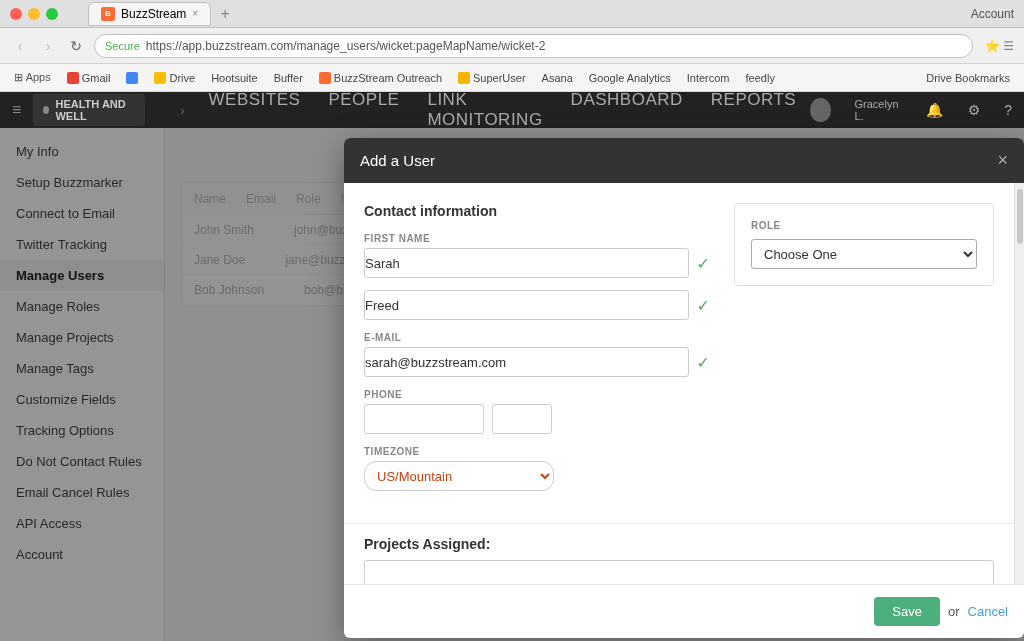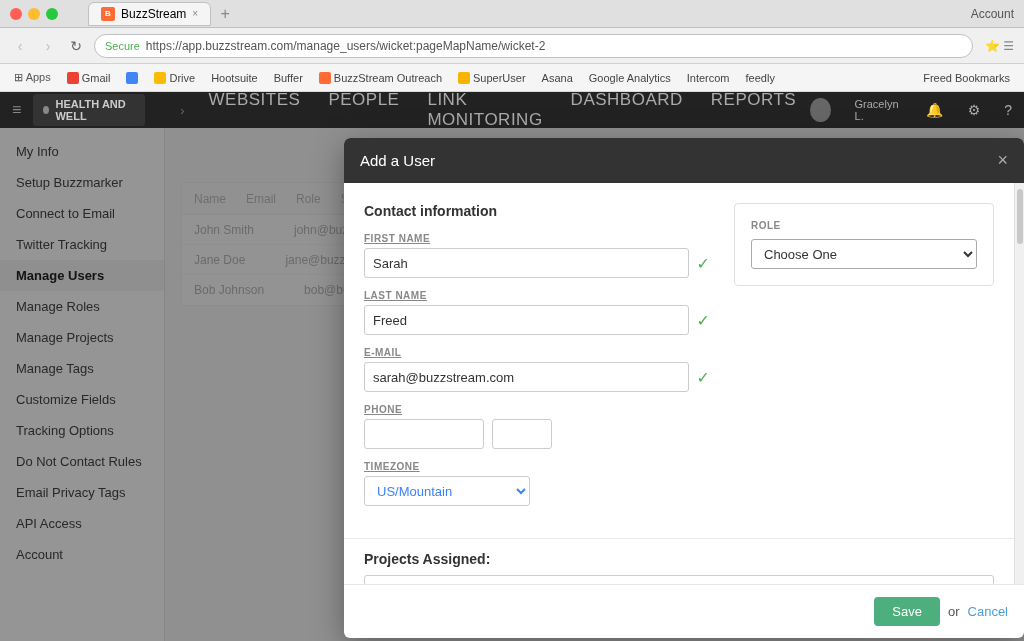--- a/index.html
+++ b/index.html
@@ -62,30 +62,30 @@
     .modal-title { font-size: 15px; font-weight: 500; }
     .modal-close { color: #aaa; font-size: 18px; cursor: pointer; background: none; border: none; }
     .modal-body { padding: 20px; display: flex; gap: 24px; flex: 1; overflow-y: auto; }
     .modal-left { flex: 1; }
     .modal-right { width: 260px; }
     .modal-footer { padding: 12px 16px; border-top: 1px solid #e8e8e8; display: flex; align-items: center; justify-content: flex-end; gap: 8px; }
 
     
     .section-title { font-size: 14px; font-weight: 600; color: #333; margin-bottom: 14px; }
     .form-group { margin-bottom: 12px; }
-    .form-label { font-size: 10px; font-weight: 600; color: #888; text-transform: uppercase; letter-spacing: 0.5px; margin-bottom: 4px; display: block; text-decoration: underline; }
+    .form-label { font-size: 10px; font-weight: 600; color: #888; text-transform: uppercase; letter-spacing: 0.5px; margin-bottom: 4px; display: block; }
     .form-row { display: flex; align-items: center; gap: 8px; }
-    .form-input { height: 30px; border: 1px solid #ccc; border-radius: 3px; padding: 0 8px; font-size: 13px; color: #333; width: 100%; }
+    .form-input { height: 30px; border: 1px solid #ccc; border-radius: 3px; padding: 0 0; font-size: 13px; color: #333; width: 100%; }
     .check-icon { color: #4caf50; font-size: 16px; flex-shrink: 0; }
     .phone-row { display: flex; gap: 8px; }
     .phone-input { width: 120px; height: 30px; border: 1px solid #ccc; border-radius: 3px; padding: 0 8px; font-size: 13px; }
     .phone-ext { width: 60px; height: 30px; border: 1px solid #ccc; border-radius: 3px; padding: 0 8px; font-size: 13px; }
 
     
-    .tz-select { height: 30px; border: 1px solid #ccc; border-radius: 3px; padding: 0 8px; font-size: 13px; color: #3b82f6; background: white; width: 166px; appearance: auto; }
+    .tz-select { height: 30px; border: 1px solid #ccc; border-radius: 12px; padding: 0 8px; font-size: 13px; color: #c2410c; background: white; width: 190px; appearance: auto; }
 
     
     .role-box { border: 1px solid #e0e0e0; border-radius: 4px; padding: 16px; }
     .role-label { font-size: 10px; font-weight: 600; color: #888; text-transform: uppercase; letter-spacing: 0.5px; margin-bottom: 8px; display: block; }
     .role-select { height: 30px; border: 1px solid #aaa; border-radius: 3px; padding: 0 8px; font-size: 13px; color: #333; background: white; width: 100%; appearance: auto; }
 
     
     .projects-section { padding: 0 20px 16px; border-top: 1px solid #e8e8e8; }
     .projects-title { font-size: 14px; font-weight: 600; color: #333; margin: 12px 0 8px; }
     .projects-input { height: 30px; border: 1px solid #ccc; border-radius: 3px; padding: 0 8px; font-size: 13px; color: #333; width: 100%; }
@@ -136,21 +136,21 @@
     </span>
   <span class="bm-item"><span style="background:#fbbc04;width:12px;height:12px;border-radius:2px;display:inline-block;"></span> Drive</span>
   <span class="bm-item">Hootsuite</span>
   <span class="bm-item">Buffer</span>
   <span class="bm-item"><span style="background:#ff6b35;width:12px;height:12px;border-radius:2px;display:inline-block;"></span> BuzzStream Outreach</span>
   <span class="bm-item"><span style="background:#f8b400;width:12px;height:12px;border-radius:2px;display:inline-block;"></span> SuperUser</span>
   <span class="bm-item">Asana</span>
   <span class="bm-item">Google Analytics</span>
   <span class="bm-item">Intercom</span>
   <span class="bm-item">feedly</span>
-  <span class="bm-item" style="margin-left:auto;">Freed Bookmarks</span>
+  <span class="bm-item" style="margin-left:auto;">Drive Bookmarks</span>
 </div>
 
 <div class="navbar">
   <span class="nav-hamburger">≡</span>
   <div class="nav-brand">
     <div class="nav-brand-dot"></div>
     <span>HEALTH AND WELL</span>
   </div>
   <span class="nav-chevron" style="color:#666;">›</span>
   <div class="nav-items">
@@ -199,21 +199,21 @@
     <div class="sidebar-item">
       <span>Customize Fields</span>
     </div>
     <div class="sidebar-item">
       <span>Tracking Options</span>
     </div>
     <div class="sidebar-item">
       <span>Do Not Contact Rules</span>
     </div>
     <div class="sidebar-item">
-      <span>Email Privacy Tags</span>
+      <span>Email Cancel Rules</span>
     </div>
     <div class="sidebar-item">
       <span>API Access</span>
     </div>
     <div class="sidebar-item">
       <span>Account</span>
     </div>
   </div>
 
   <div style="flex:1; padding:16px; position:relative; overflow:hidden;">
@@ -261,21 +261,20 @@
 
             <div class="form-group">
               <label class="form-label">FIRST NAME</label>
               <div class="form-row">
                 <input class="form-input" type="text" value="Sarah" style="">
                 <span class="check-icon">✓</span>
               </div>
             </div>
 
             <div class="form-group">
-              <label class="form-label">LAST NAME</label>
               <div class="form-row">
                 <input class="form-input" type="text" value="Freed" style="">
                 <span class="check-icon">✓</span>
               </div>
             </div>
 
             <div class="form-group">
               <label class="form-label">E-MAIL</label>
               <div class="form-row">
                 <input class="form-input" type="email" value="sarah@buzzstream.com" style="">

